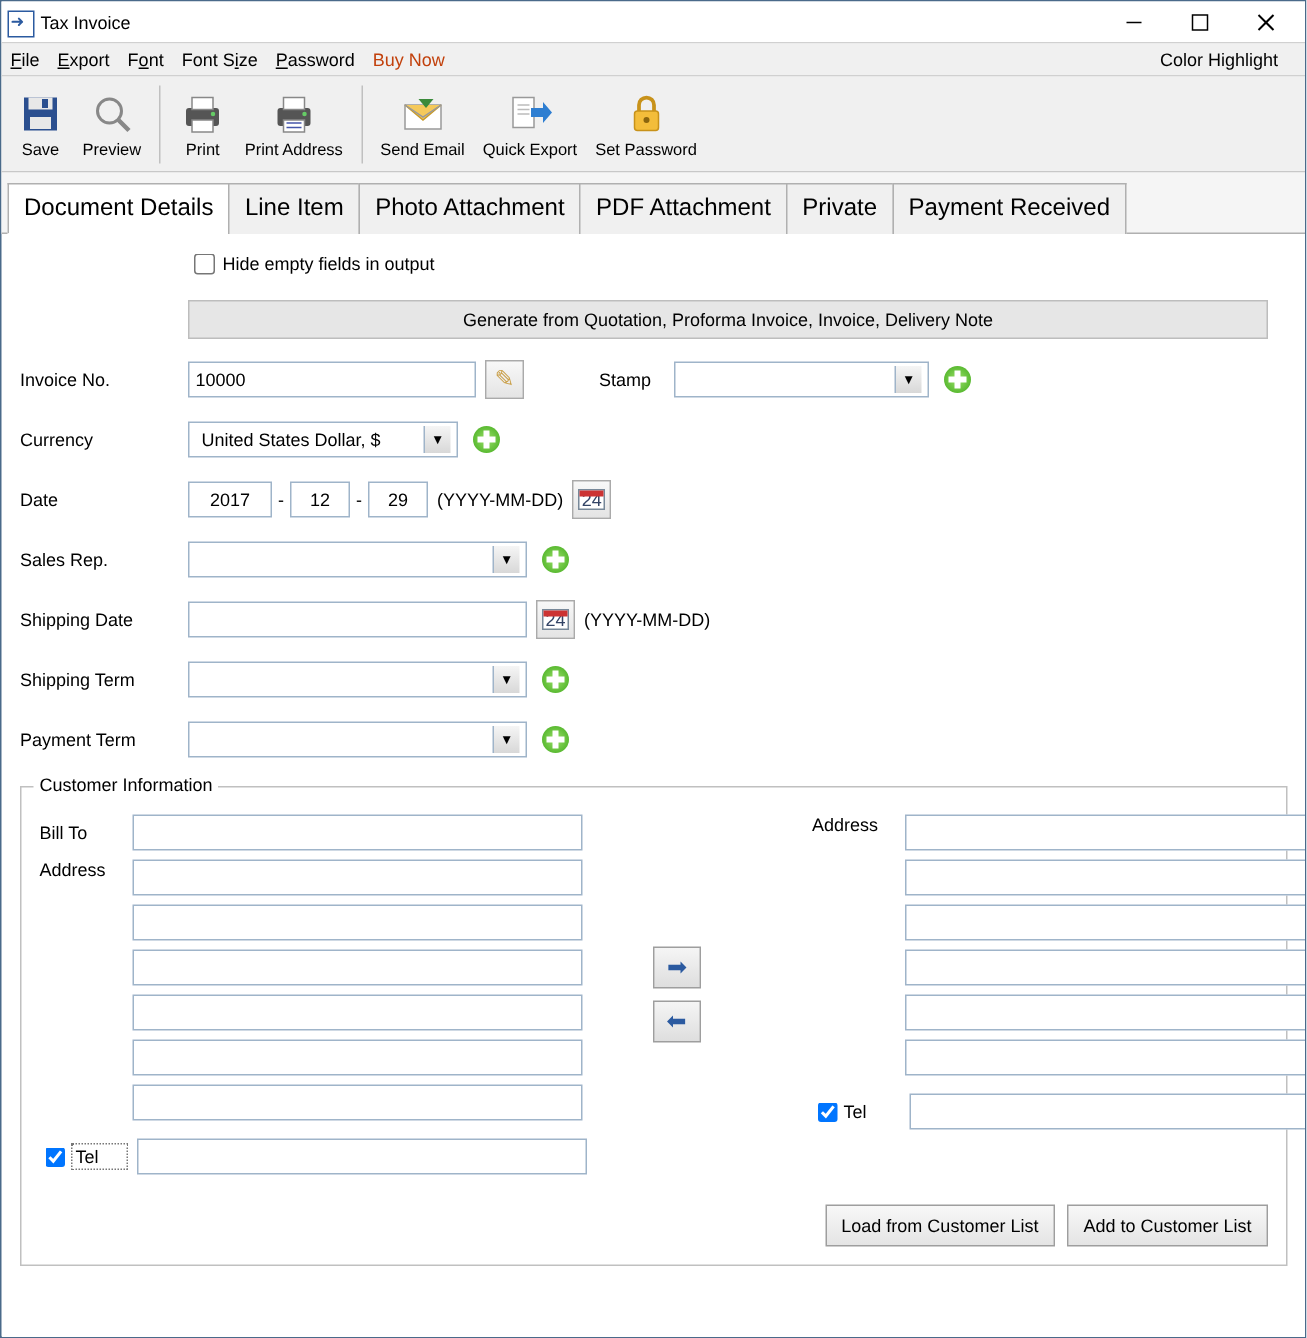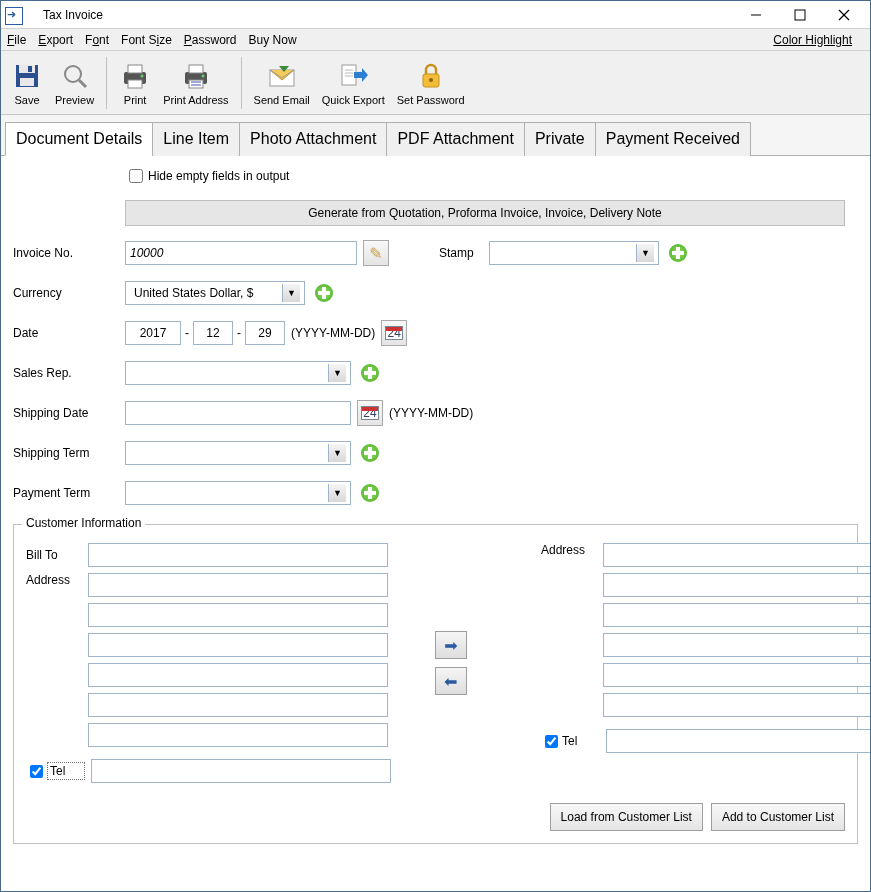--- a/index.html
+++ b/index.html
@@ -1,29 +1,29 @@
 <!DOCTYPE html>
 <html><head>
 <meta charset="utf-8">
 <style>
   * { box-sizing: border-box; }
   body { margin:0; font-family: Tahoma, Arial, sans-serif; font-size:12px; color:#000; background:#fff; }
   .window { width:871px; height:892px; border:1px solid #4a6a8a; background:#fff; display:flex; flex-direction:column; }
-  .titlebar { height:28px; background:#fff; border-bottom:1px solid #d0d0d0; display:flex; align-items:center; padding:0 4px;gap:16px; }
+  .titlebar { height:28px; background:#fff; border-bottom:1px solid #d0d0d0; display:flex; align-items:center; padding:0 4px; }
   .titlebar .app-icon { width:16px; height:16px; margin-right:6px; display:inline-block; position:relative; }
   .titlebar .app-icon::before { content:''; position:absolute; width:16px; height:16px; border:1px solid #2b5aa0; background:#fff; }
   .titlebar .app-icon::after { content:'➜'; position:absolute; left:2px; top:1px; font-size:11px; color:#2b5aa0; }
   .title-text { flex:1; font-size:12px; }
   .win-controls { display:flex; }
   .win-btn { width:44px; height:26px; display:flex; align-items:center; justify-content:center; font-size:14px; background:#fff; }
   .menubar { height:22px; background:#f0f0f0; border-bottom:1px solid #d0d0d0; display:flex; align-items:center; padding:0 6px; }
   .menu-item { margin-right:12px; cursor:default; }
   .menu-item u { text-decoration: underline; }
-  .color-highlight { margin-left:auto;text-decoration:underline; }
-  .buy-now { color:#000000; }
+  .color-highlight { margin-left:auto; }
+  .buy-now { color:#c2410c; }
   .toolbar { height:64px; background:#f0f0f0; border-bottom:1px solid #c8c8c8; display:flex; align-items:center; padding:2px 4px; }
   .tb-group { display:flex; height:60px; align-items:center; }
   .tb-sep { width:1px; height:52px; background:#c0c0c0; margin:0 6px; }
   .tb-btn { display:flex; flex-direction:column; align-items:center; justify-content:center; padding:2px 6px; min-width:40px; height:58px; cursor:default; }
   .tb-btn .ico { width:32px; height:32px; display:flex; align-items:center; justify-content:center; font-size:22px; }
   .tb-btn .lbl { font-size:11px; margin-top:2px; white-space:nowrap; }
   .tabs { display:flex; border-bottom:1px solid #b0b0b0; background:#f5f5f5; padding-top:6px; padding-left:4px; }
   .tab { padding:7px 10px; border:1px solid #b0b0b0; border-bottom:none; margin-right:-1px; background:#f0f0f0; font-size:16px; cursor:default; position:relative; top:1px; }
   .tab.active { background:#fff; border-bottom:1px solid #fff; }
   .content { flex:1; padding:10px 12px 12px 12px; background:#fff; overflow:auto; }
@@ -204,21 +204,21 @@
         <span>Hide empty fields in output</span>
       </label>
     </div>
 
     <div class="row" style="margin-left:112px;">
       <div class="gen-button">Generate from Quotation, Proforma Invoice, Invoice, Delivery Note</div>
     </div>
 
     <div class="row">
       <div class="lbl-col">Invoice No.</div>
-      <input type="text" style="width: 232px; font-style: italic;" value="10000">
+      <input type="text" style="width: 192px;" value="10000">
       <div class="icon-btn">
         <span class="pencil-icon">✎</span>
       </div>
       <div style="width:50px"></div>
       <div style="width:50px">Stamp</div>
       <div class="select-box" style="width:170px">
         <span class="sel-val"></span>
         <span class="sel-arrow">▼</span>
       </div>
       <div class="icon-btn" style="border:none;background:none">

